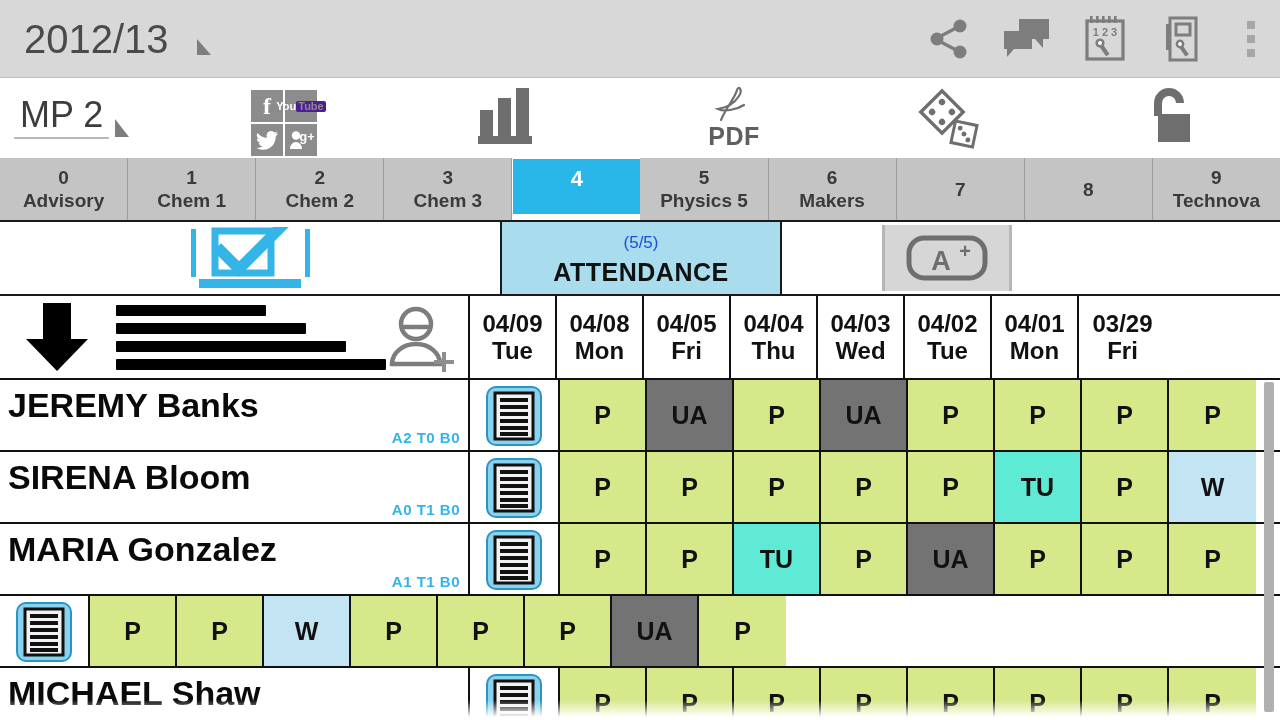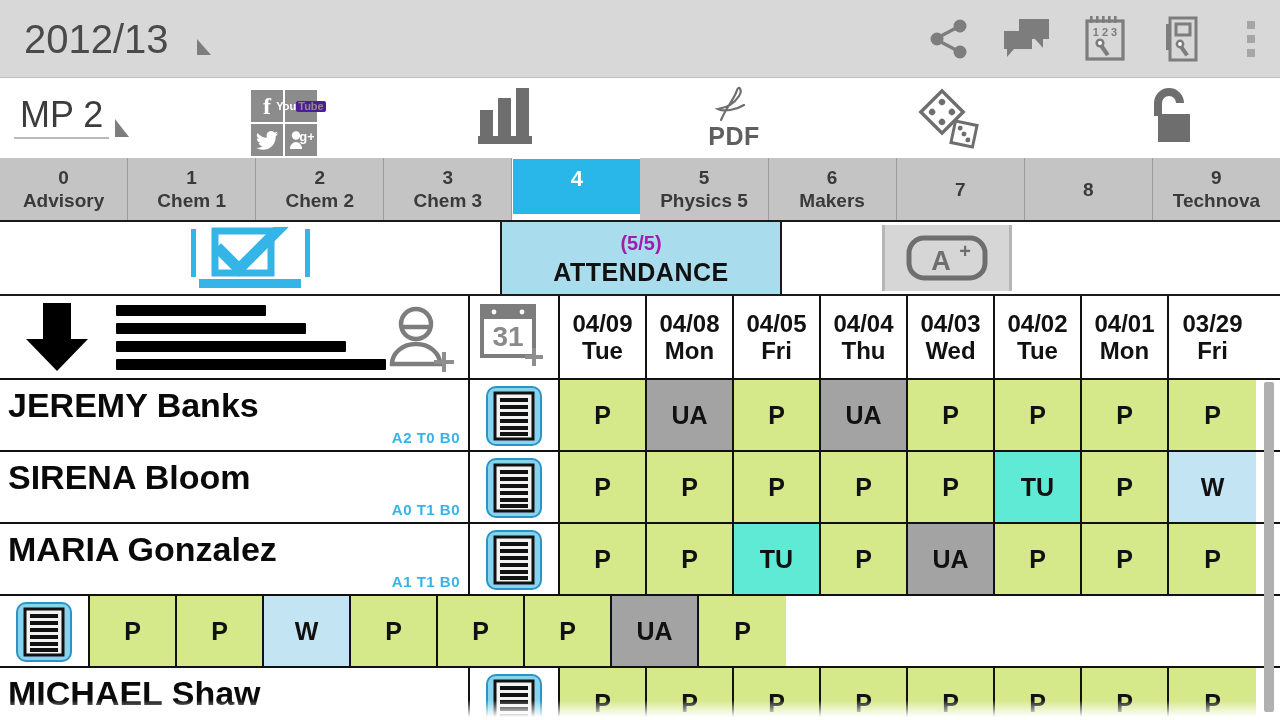--- a/index.html
+++ b/index.html
@@ -105,21 +105,21 @@
   }
   .cat {
     display: flex; align-items: center; justify-content: center; position: relative;
   }
   .cat-check { width: 500px; }
   .cat-att {
     width: 282px; background: #a9dcec;
     border-left: 2px solid #1a1a1a; border-right: 2px solid #1a1a1a;
     flex-direction: column;
   }
-  .cat-att .att-frac { font-size: 20px; color: #a21caf; line-height: 28px; font-weight: 700;}
+  .cat-att .att-frac { font-size: 17px; color: #1d4ed8; line-height: 28px; font-weight: 400;}
   .cat-att .att-name { font-size: 25px; color: #111; font-weight: bold; letter-spacing: 0.5px; line-height: 30px;}
   .cat-grade { width: 330px; }
   .grade-box {
     width: 130px; height: 66px; background: #d6d6d6;
     display: flex; align-items: center; justify-content: center;
     border-left: 3px solid #b6b6b6; border-right: 3px solid #b6b6b6;
   }
 
   
   .grid {
@@ -153,21 +153,21 @@
     font-size: 15px; font-weight: bold; color: #35b4e8; letter-spacing: 0.5px;
   }
 
   .cell {
     width: 87px; border-right: 2px solid #111;
     display: flex; align-items: center; justify-content: center;
     font-size: 25px; font-weight: bold; color: #111;
   }
   .cell:last-child { border-right: none; }
   .st-P  { background: #d5e88a; }
-  .st-UA { background: #a3a3a3; }
+  .st-UA { background: #737373; }
   .st-TU { background: #5eead4; }
   .st-W  { background: #c3e4f2; }
 
   
   .docicon { width: 56px; height: 58px; position: relative; }
 
   
   .vscroll {
     position: absolute; left: 1264px; top: 382px; width: 10px; height: 330px;
     background: #b0b0b0; border-radius: 2px;
@@ -408,32 +408,20 @@
           <div style="position:absolute;right:6px;top:8px;">
             <svg width="78" height="70" viewBox="0 0 78 70" aria-hidden="true">
               <circle cx="32" cy="20" r="15" fill="none" stroke="#7d7d7d" stroke-width="4.5"></circle>
               <path d="M18 23 h28" stroke="#7d7d7d" stroke-width="4.5"></path>
               <path d="M8 60 a24 20 0 0 1 48 0 z" fill="none" stroke="#7d7d7d" stroke-width="4.5"></path>
               <path d="M60 48 v20 M50 58 h20" stroke="#8e8e8e" stroke-width="4"></path>
             </svg>
           </div>
         </div>
       </div>
-      <div class="c-note">
-        <div style="position:relative;">
-          <svg width="76" height="70" viewBox="0 0 76 70" aria-hidden="true">
-            <rect x="6" y="6" width="52" height="50" fill="#fff" stroke="#7d7d7d" stroke-width="4"></rect>
-            <rect x="6" y="6" width="52" height="13" fill="#7d7d7d"></rect>
-            <circle cx="18" cy="12" r="2.4" fill="#fff"></circle>
-            <circle cx="46" cy="12" r="2.4" fill="#fff"></circle>
-            <text x="32" y="46" font-family="'Liberation Sans',sans-serif" font-size="28" font-weight="bold" fill="#8a8a8a" text-anchor="middle">31</text>
-            <path d="M58 48 v18 M49 57 h18" stroke="#8e8e8e" stroke-width="4"></path>
-          </svg>
-        </div>
-      </div>
 
       <div class="c-day">
           <span class="day-md">04/09</span>
           <span class="day-dw">Tue</span>
         </div>
       <div class="c-day">
           <span class="day-md">04/08</span>
           <span class="day-dw">Mon</span>
         </div>
       <div class="c-day">

